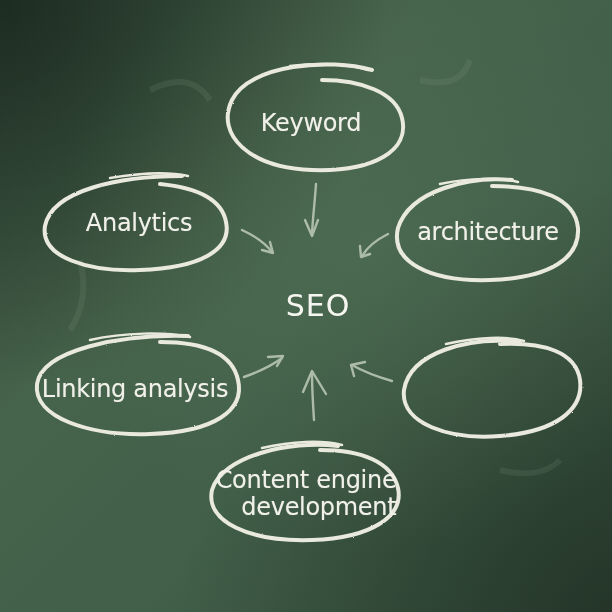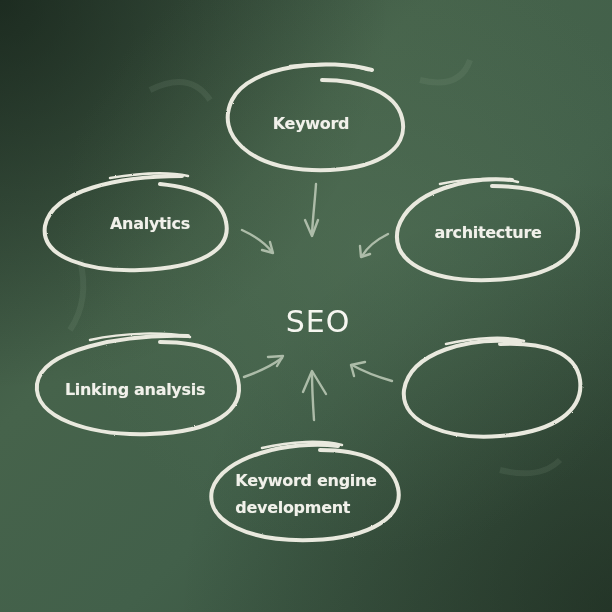--- a/index.html
+++ b/index.html
@@ -8,23 +8,23 @@
     position: relative; width: 612px; height: 612px; overflow: hidden;
     background:
       radial-gradient(ellipse at 60% 40%, rgba(90,120,92,0.35) 0%, rgba(0,0,0,0) 60%),
       radial-gradient(ellipse at 0% 0%, rgba(10,20,12,0.55) 0%, rgba(0,0,0,0) 45%),
       radial-gradient(ellipse at 100% 100%, rgba(15,25,16,0.45) 0%, rgba(0,0,0,0) 50%),
       linear-gradient(135deg, #34493a 0%, #46634b 35%, #42604a 60%, #354c3b 100%);
   }
   svg.overlay { position: absolute; left: 0; top: 0; width: 612px; height: 612px; }
   .node-text {
     position: absolute; transform: translate(-50%, -50%);
-    color: #f1f1ea; text-align: left; white-space: nowrap;
-    font-family: "DejaVu Sans", sans-serif; font-size: 16px; line-height: 27px;
-    letter-spacing: -0.3px; font-weight: 700;
+    color: #f1f1ea; text-align: right; white-space: nowrap;
+    font-family: "DejaVu Sans", sans-serif; font-size: 24px; line-height: 27px;
+    letter-spacing: -0.3px; font-weight: 400;
     text-shadow: 0 0 1px rgba(255,255,255,0.35);
   }
   .node-text span { display: block; }
   .center-text {
     position: absolute; transform: translate(-50%, -50%);
     color: #f6f6f0; text-align: center; white-space: nowrap;
     font-family: "DejaVu Sans", sans-serif; font-size: 30px; line-height: 40px;
     letter-spacing: 1px; font-weight: normal;
   }
   .center-text span { display: block; }
@@ -103,39 +103,39 @@
         <path d="M392 381 C 378 377, 366 373, 352 365"></path>
         <path d="M365 362 L 351 365 L 354 376"></path>
       </g>
       <g>
         <path d="M314 420 C 313 405, 312 390, 312 372"></path>
         <path d="M303 392 L 312 371 L 326 394"></path>
       </g>
     </g>
   </svg>
 
-  <div class="center-text" style="left:318px; top:306px;margin-top:16px;">
+  <div class="center-text" style="left:318px; top:306px;">
     <span>SEO</span>
   </div>
 
   <div class="node-text" style="left:311px; top:123px;">
     <span>Keyword</span>
   </div>
 
-  <div class="node-text" style="left:150px; top:223px;">
+  <div class="node-text" style="left:139px; top:223px;">
     <span>Analytics</span>
   </div>
 
   <div class="node-text" style="left:488px; top:232px;">
     <span>architecture</span>
   </div>
 
   <div class="node-text" style="left:135px; top:389px;">
     <span>Linking analysis</span>
   </div>
 
 
   <div class="node-text" style="left:306px; top:494px;">
-    <span>Keyword engine</span>
+    <span>Content engine</span>
     <span>development</span>
   </div>
 
 </div>
 
 </body></html>

